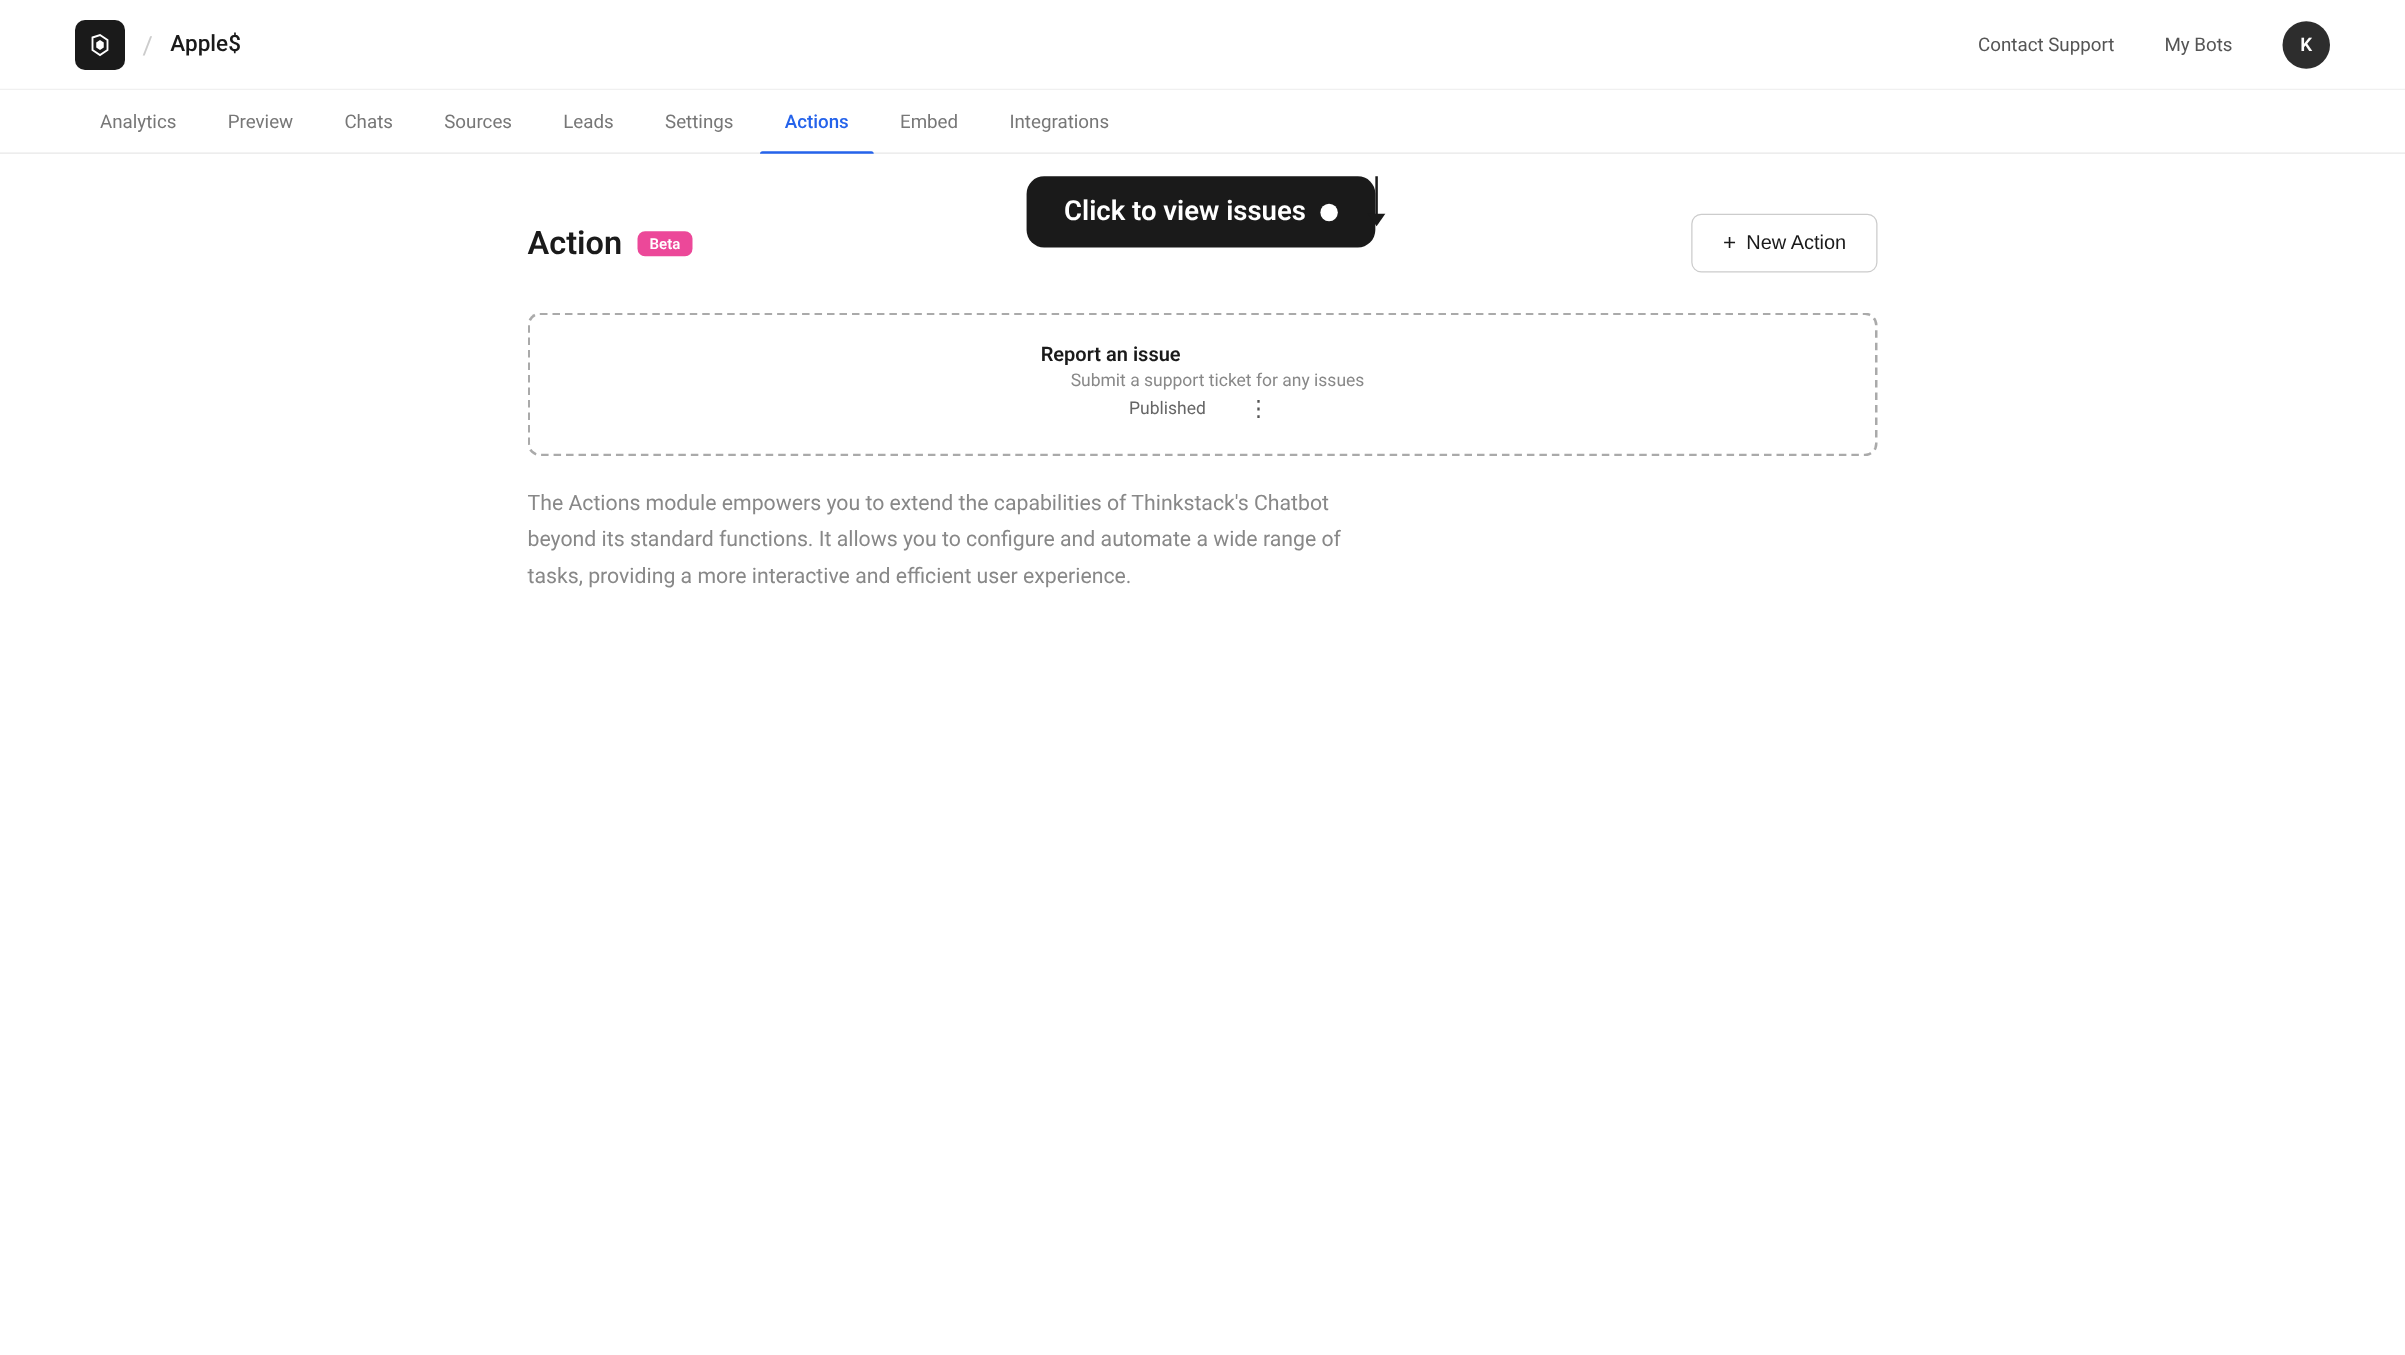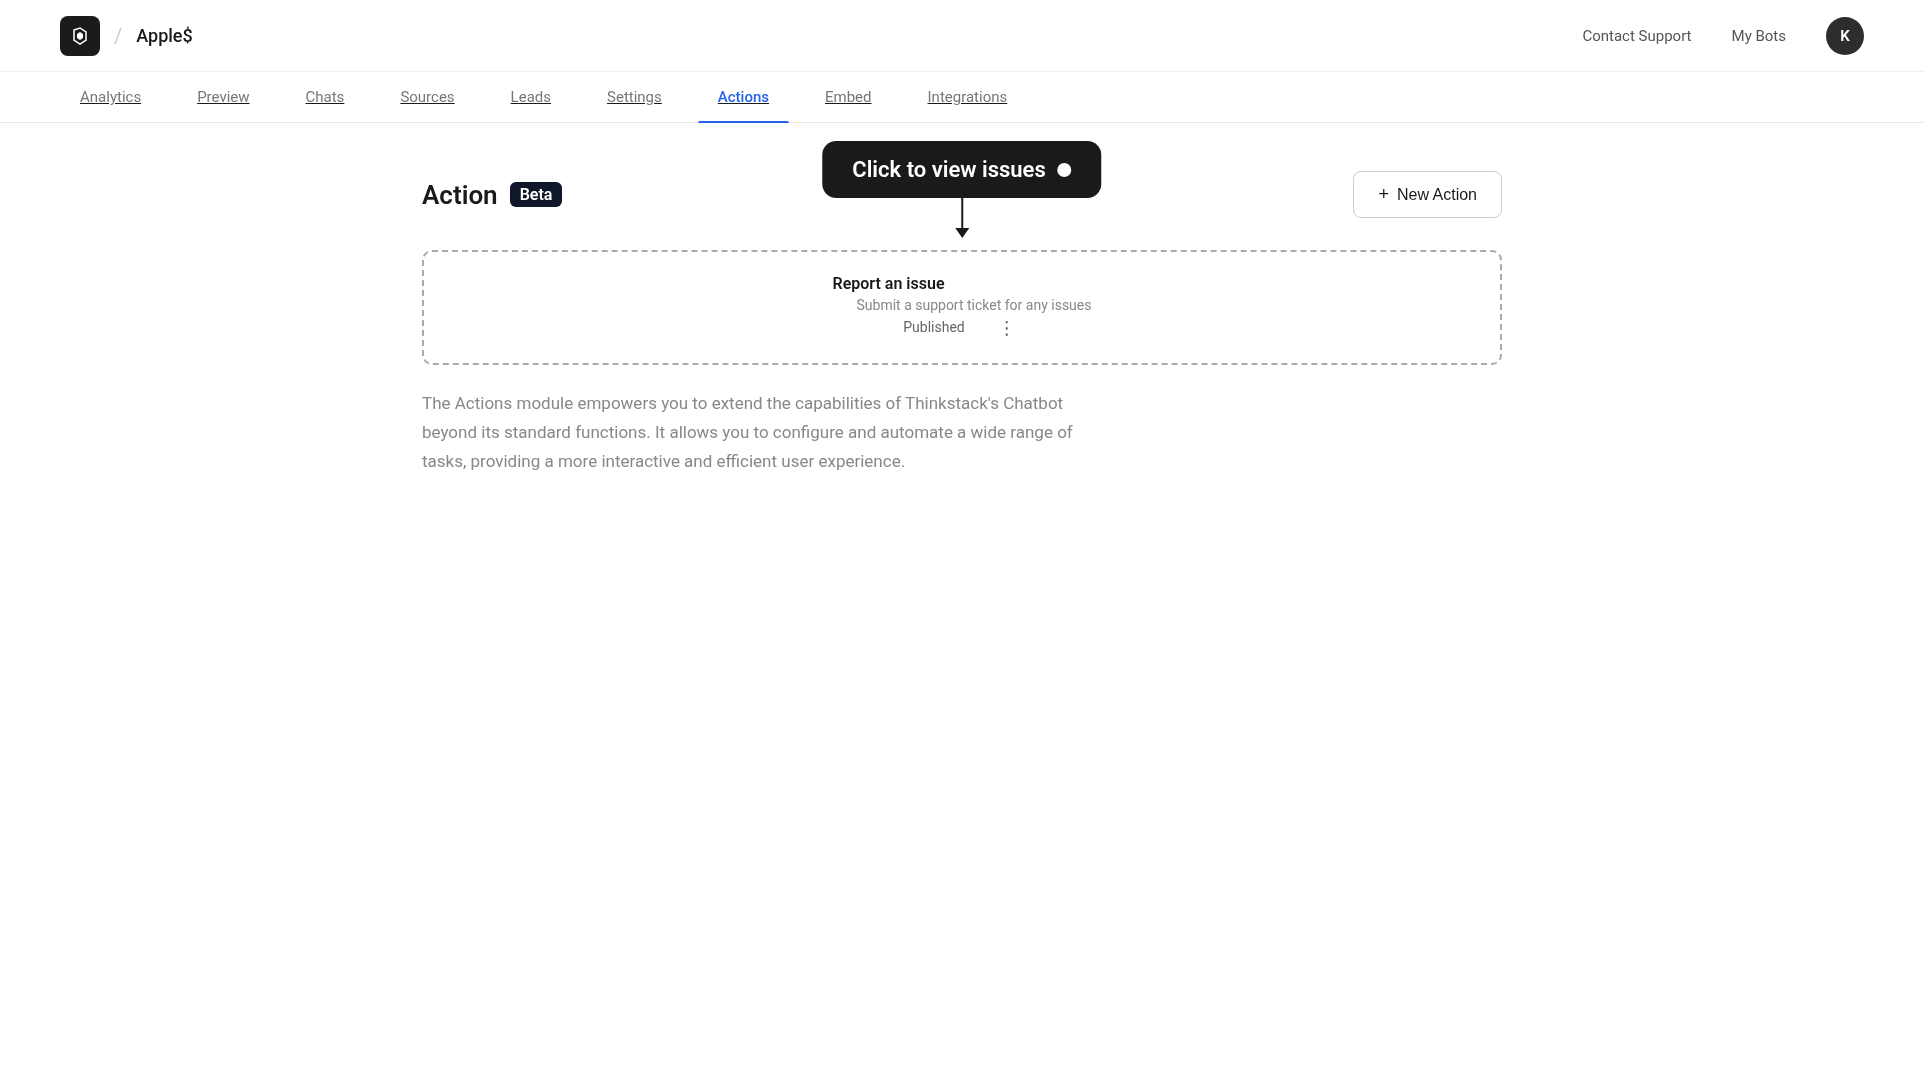--- a/index.html
+++ b/index.html
@@ -72,22 +72,21 @@
       font-weight: 600;
       cursor: pointer;
     }
 
     
     .nav {
       display: flex;
       align-items: center;
       padding: 0 60px;
       border-bottom: 1px solid #e8e8e8;
-      gap: 16px;
-      text-decoration: underline;
+      gap: 1px;
     }
     .nav-item {
       padding: 16px 20px;
       font-size: 15px;
       color: #777;
       cursor: pointer;
       position: relative;
       white-space: nowrap;
     }
     .nav-item.active {
@@ -125,37 +124,36 @@
       display: flex;
       align-items: center;
       gap: 12px;
     }
     .page-title {
       font-size: 26px;
       font-weight: 600;
       color: #1a1a1a;
     }
     .beta-badge {
-      background: #0f172a;
+      background: #ec4899;
       color: #fff;
-      font-size: 16px;
+      font-size: 12px;
       font-weight: 600;
       padding: 3px 10px;
       border-radius: 6px;
     }
 
     
     .tooltip-wrapper {
       position: absolute;
       left: 50%;
       transform: translateX(-50%);
       top: -30px;
       display: flex;
-      flex-direction: column;
-      align-items: center;
+      align-items: flex-start;
       z-index: 100;
     }
     .tooltip-bubble {
       background: #1a1a1a;
       color: #fff;
       font-size: 22px;
       font-weight: 600;
       padding: 16px 30px;
       border-radius: 14px;
       display: flex;

